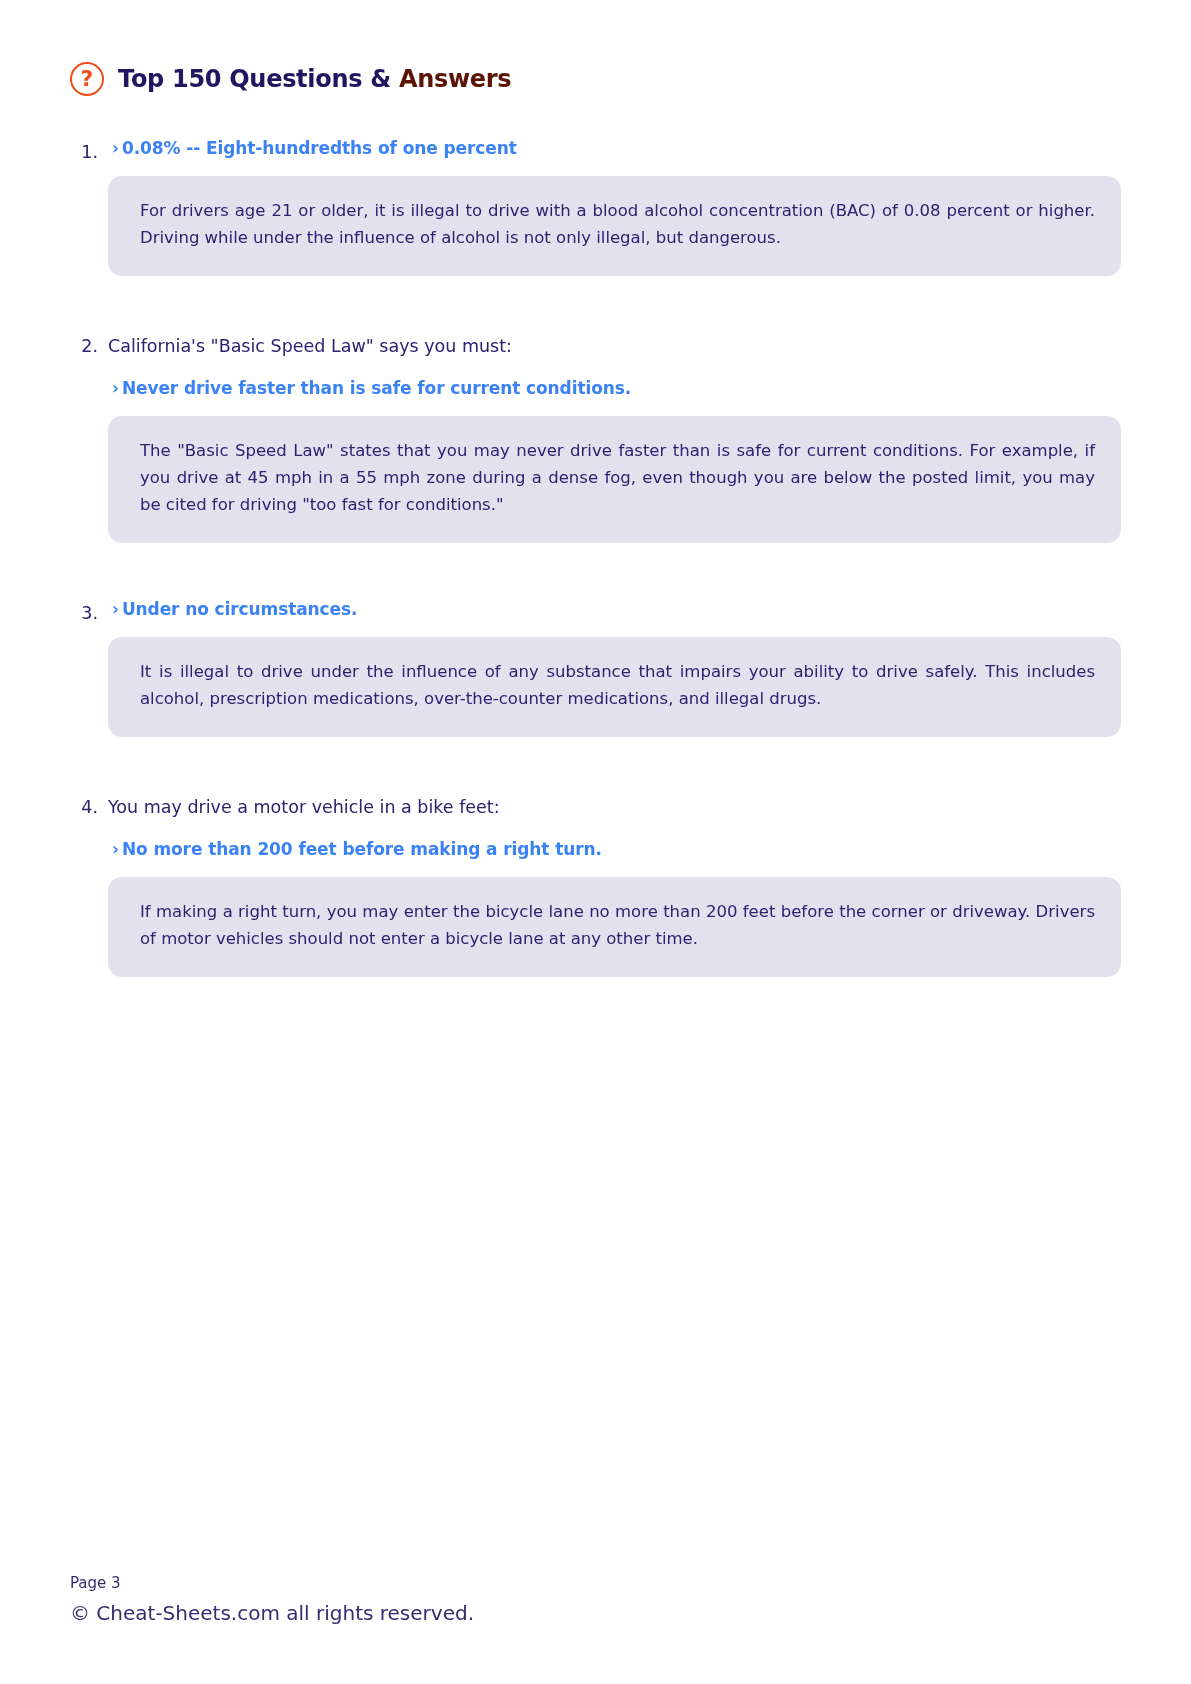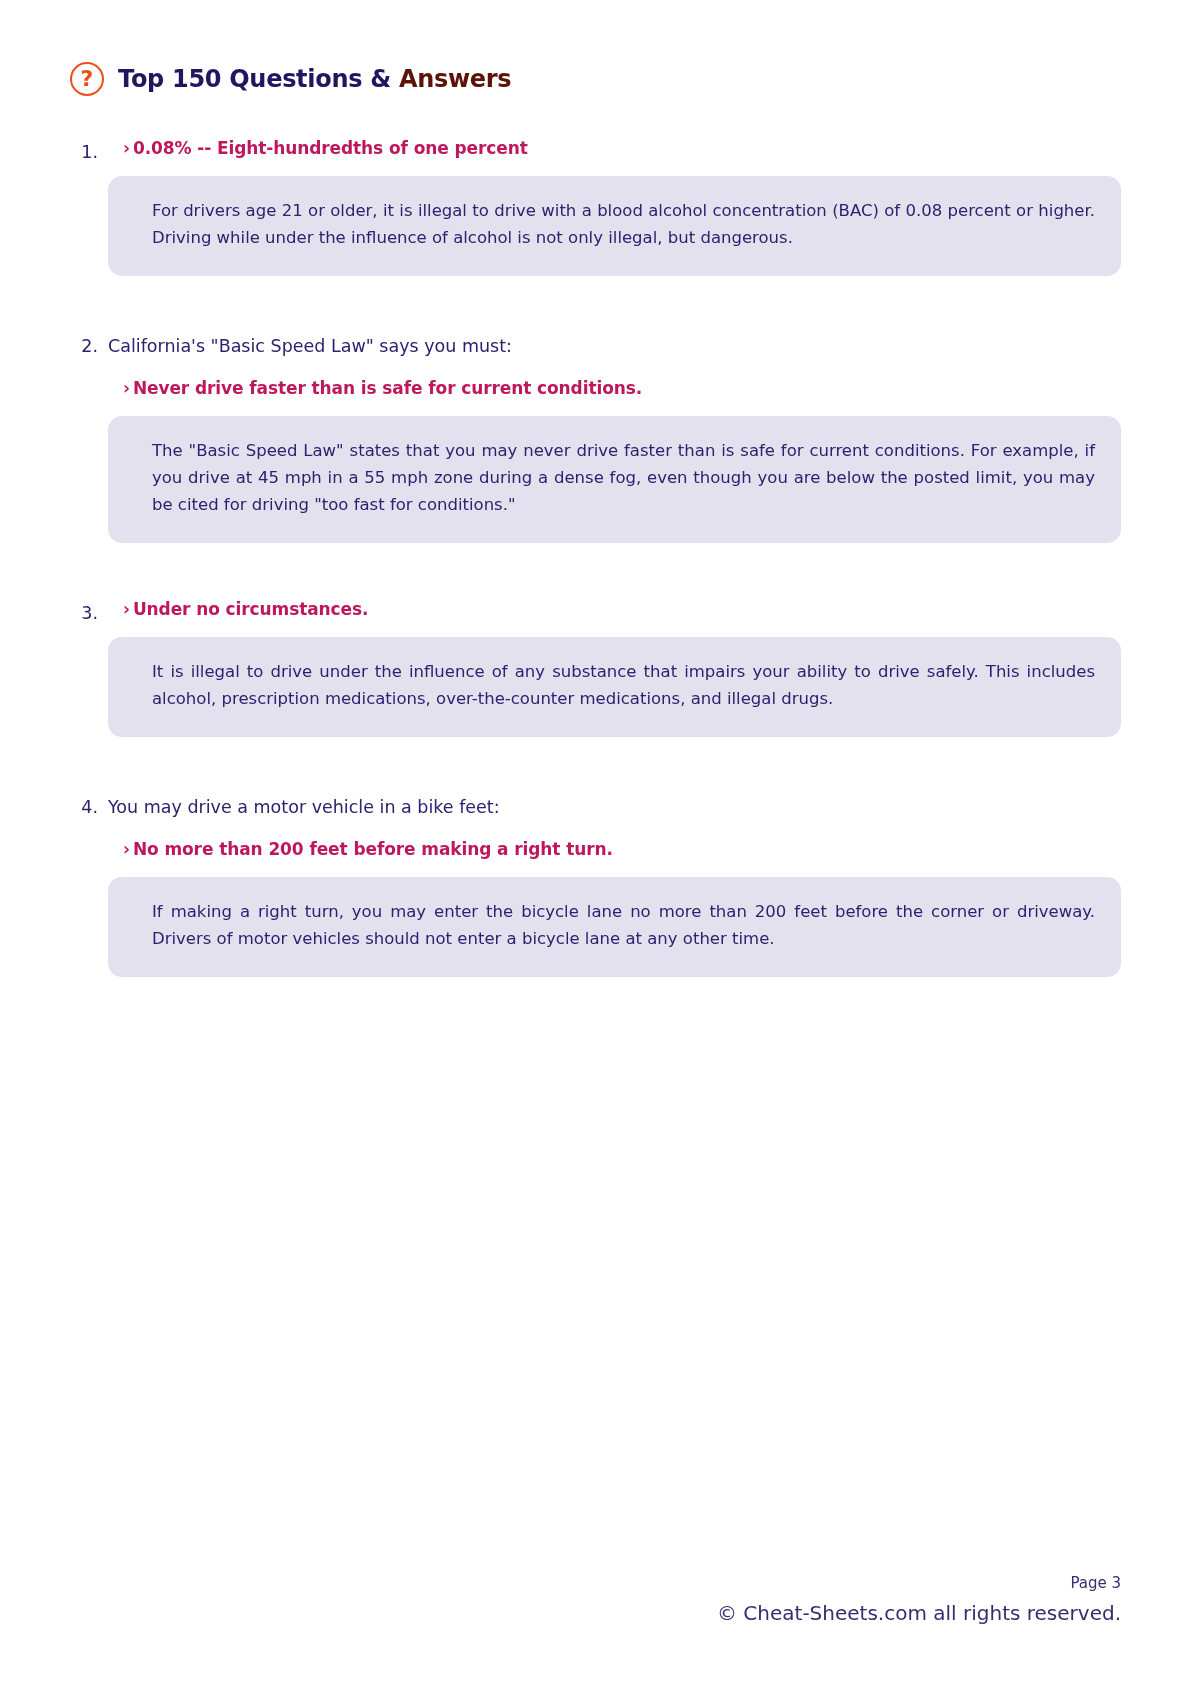--- a/index.html
+++ b/index.html
@@ -86,47 +86,47 @@
   }
   .q-text {
     font-size: 17.5px;
     line-height: 1.62;
     color: #2f2070;
     margin: 0 0 18px 0;
   }
   .a-text {
     font-size: 17px;
     font-weight: 800;
-    color: #be185d;
-    margin: 0 0 18px 15px;
+    color: #3b82f6;
+    margin: 0 0 18px 4px;
     letter-spacing: -0.1px;
   }
   .a-chevron {
     font-weight: 800;
     margin-right: 3px;
     display: inline-block;
   }
   .explain {
     background: #e4e1ee;
     border-radius: 14px;
-    padding: 22px 26px 24px 44px;
+    padding: 22px 26px 24px 32px;
     font-size: 16.5px;
     line-height: 1.63;
     color: #2f2070;
     text-align: justify;
     box-sizing: border-box;
   }
   .explain p { margin: 0; }
 
   
   .spacer { flex: 1 1 auto; }
 
   
   .footer {
-    text-align: right;
+    text-align: left;
     color: #3a2a72;
     padding-bottom: 56px;
   }
   .footer .page-no {
     font-size: 15px;
     line-height: 1.5;
     margin-bottom: 4px;
   }
   .footer .copyright {
     font-size: 20px;

